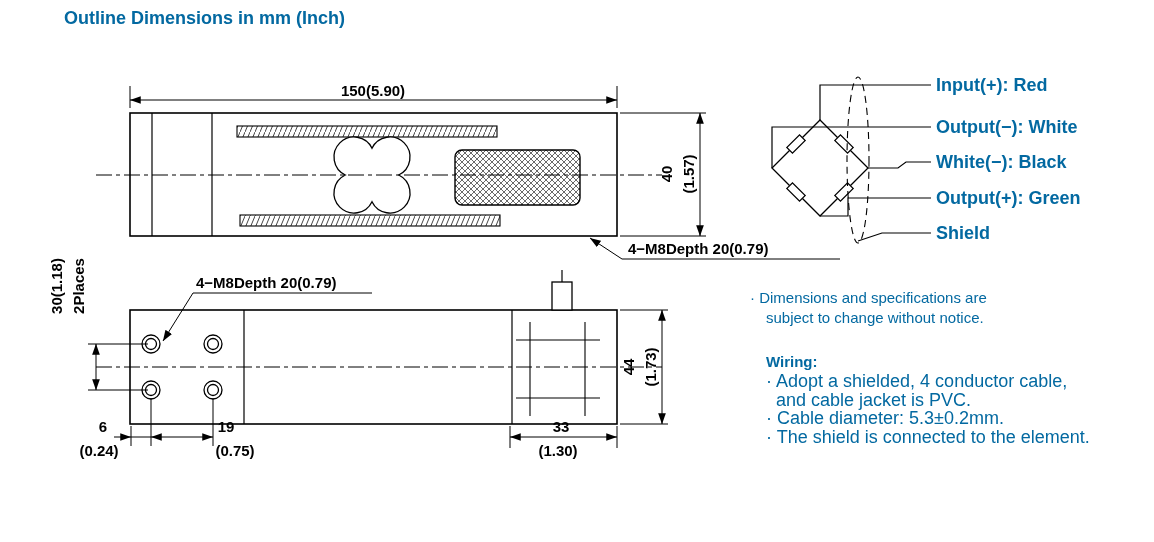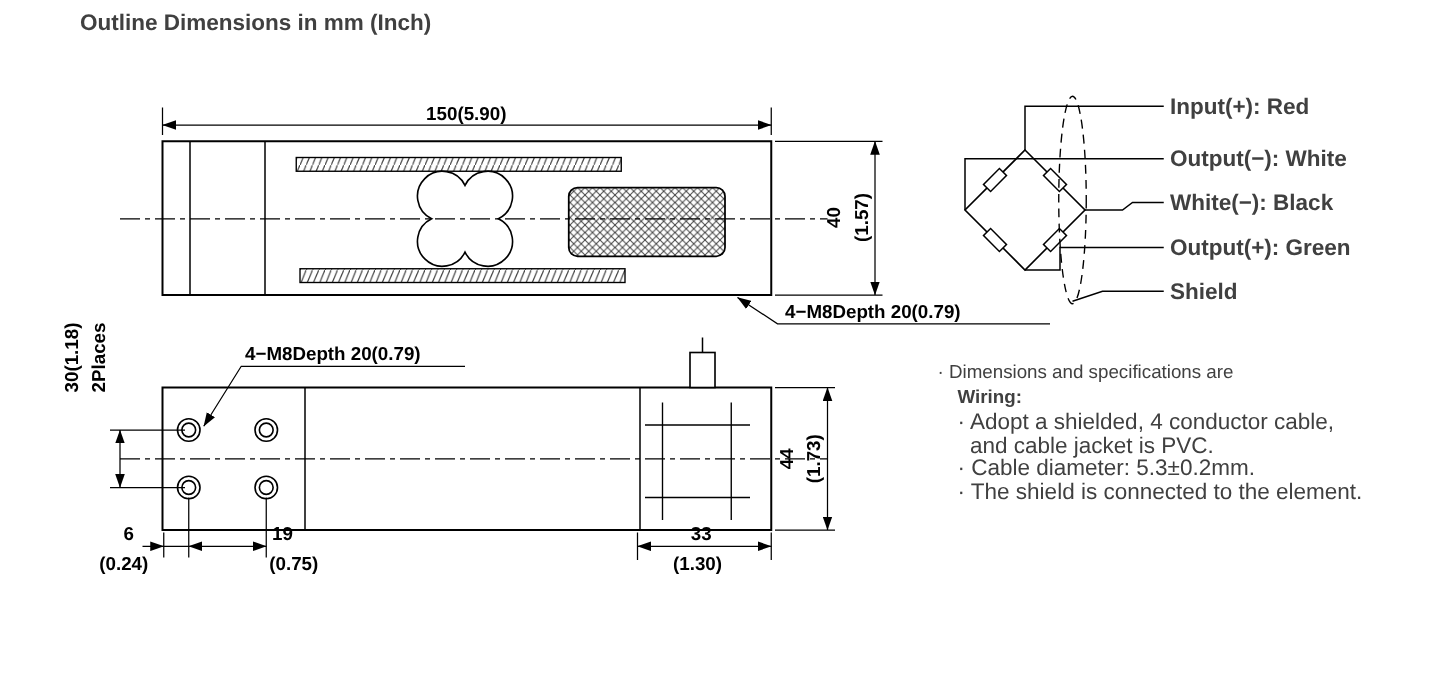--- a/index.html
+++ b/index.html
@@ -1,23 +1,23 @@
 <!DOCTYPE html>
 <html><head>
 <meta charset="utf-8">
 <style>
   html,body{margin:0;padding:0;background:#fff;}
   #stage{position:relative;width:1154px;height:542px;background:#fff;overflow:hidden;
-         font-family:"Liberation Sans",sans-serif;color:#404040;}
+         font-family:"Liberation Sans",sans-serif;color:#0369a1;}
   .abs{position:absolute;}
   .title{left:64px;top:8px;font-size:18px;font-weight:700;white-space:nowrap;}
   .wire-label{left:936px;font-size:18px;font-weight:700;white-space:nowrap;}
   .notes{left:750px;top:288px;width:360px;font-size:15px;line-height:20px;}
   .notes .indent{padding-left:16px;}
-  .wiring-title{font-weight:700;margin-top:0;margin-left:16px;font-size:15px;}
+  .wiring-title{font-weight:700;margin-top:24px;margin-left:16px;font-size:15px;}
   .witem{font-size:18px;line-height:18.5px;margin-left:16px;white-space:nowrap;}
   .witem.indent2{padding-left:10px;}
   svg{position:absolute;left:0;top:0;}
   svg text{font-family:"Liberation Sans",sans-serif;font-weight:700;font-size:15px;fill:#000;stroke:none;}
 </style>
 </head>
 <body>
 
 <div id="stage">
 
@@ -149,20 +149,21 @@
   </svg>
 
   <div class="abs wire-label" style="top:75px">Input(+): Red</div>
   <div class="abs wire-label" style="top:117px">Output(−): White</div>
   <div class="abs wire-label" style="top:152px">White(−): Black</div>
   <div class="abs wire-label" style="top:188px">Output(+): Green</div>
   <div class="abs wire-label" style="top:223px">Shield</div>
 
   <div class="abs notes">
     <div>· Dimensions and specifications are</div>
+    <div class="indent">subject to change without notice.</div>
     <div class="wiring-title">Wiring:</div>
     <div class="witem">· Adopt a shielded,  4 conductor cable,</div>
     <div class="witem indent2">and  cable jacket is PVC.</div>
     <div class="witem">· Cable diameter: 5.3±0.2mm.</div>
     <div class="witem">· The shield is connected to the element.</div>
   </div>
 
 </div>
 
 </body></html>

